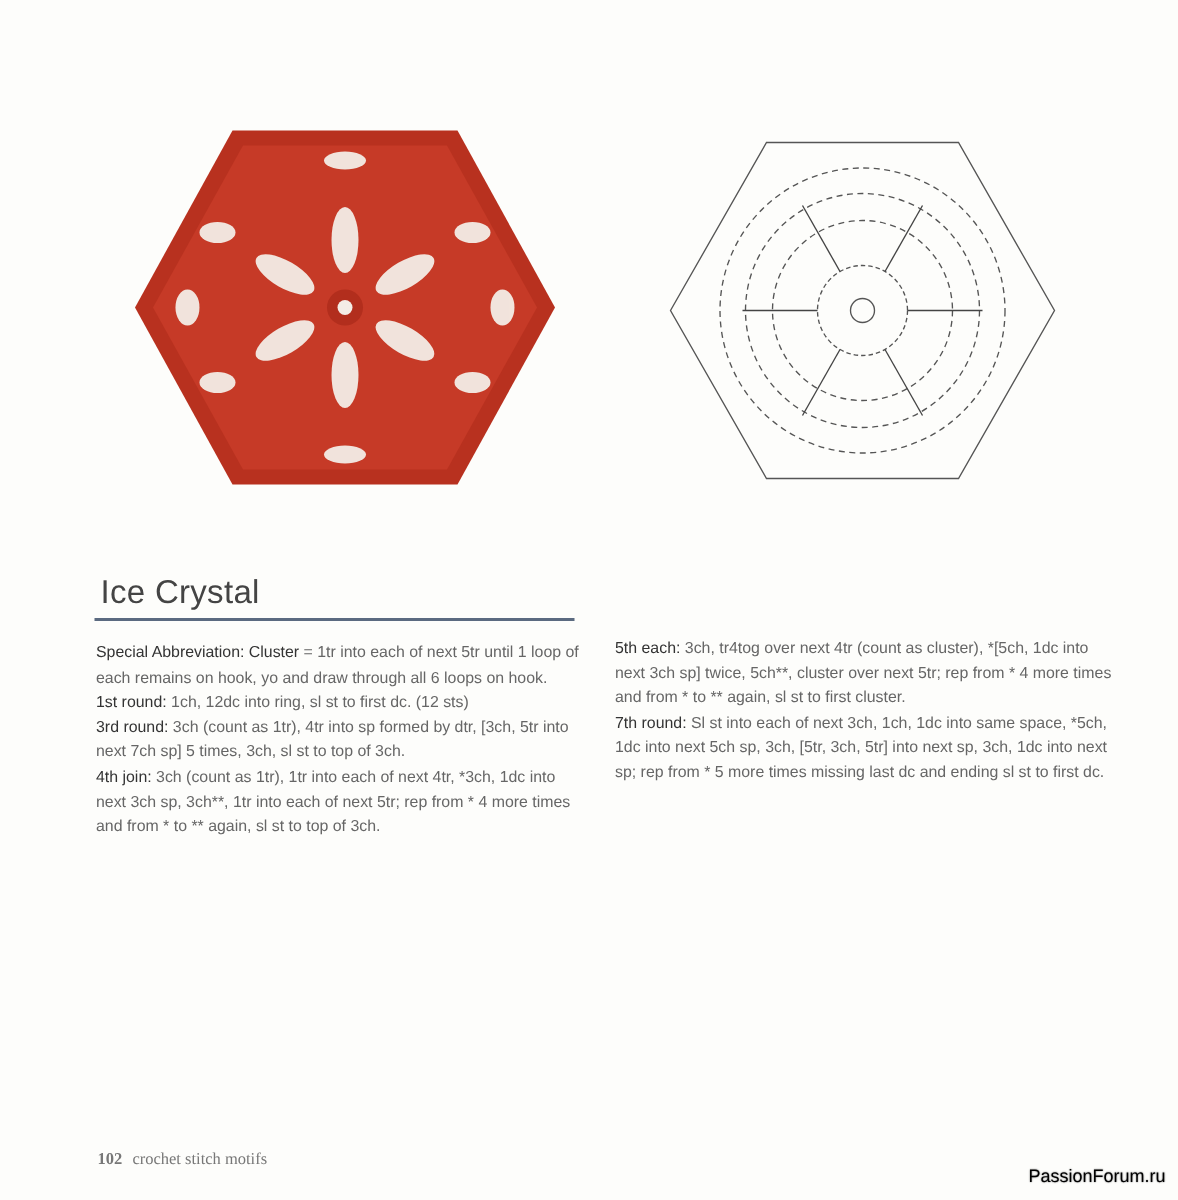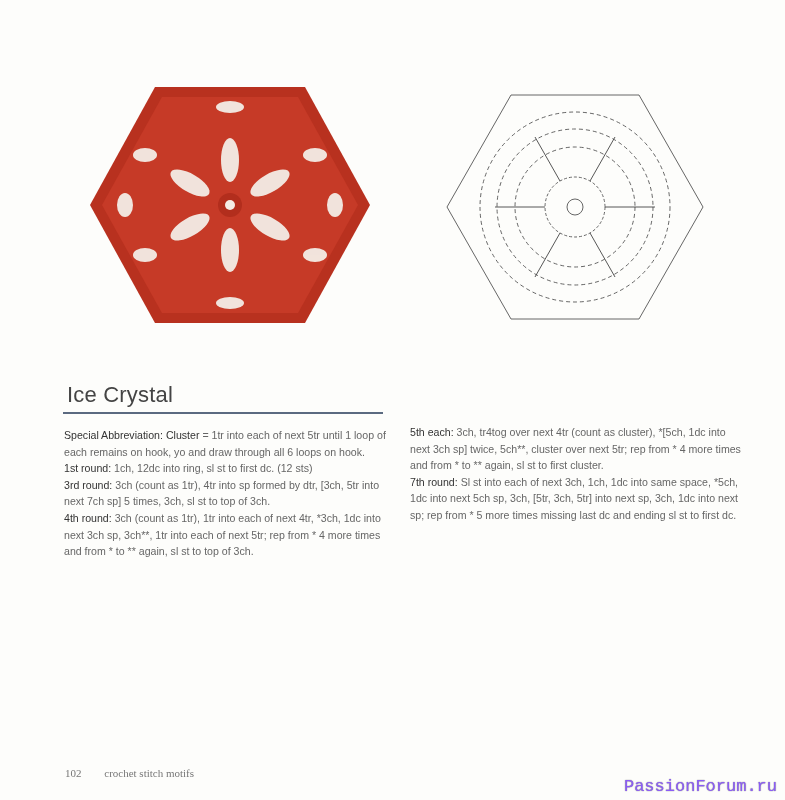--- a/index.html
+++ b/index.html
@@ -28,25 +28,25 @@
       position: absolute; font-size: 10.6px; line-height: 16.6px; color: #666;
     }
     .col-left { left: 64px; top: 427px; width: 325px; }
     .col-right { left: 410px; top: 424px; width: 335px; }
     .para { margin: 0; }
     .lbl { color: #333; font-weight: normal; }
     .footer {
       position: absolute; left: 65px; top: 767px; font-family: "Liberation Serif", serif;
       font-size: 11px; color: #777;
     }
-    .footer .num { margin-right: 20px; }
+    .footer .num { margin-right: 4px; font-weight: bold; }
     .watermark {
-      position: absolute; right: 8px; top: 777px; font-size: 17px; color: #8b5cf6;
+      position: absolute; right: 8px; top: 777px; font-size: 12px; color: #000000;
       text-shadow: 0 0 1px #999, 0 0 1px #999;
-      font-family: Liberation Mono, monospace;
+      font-family: Liberation Sans, sans-serif;
     }
   </style>
 </head>
 <body>
 
 <svg class="photo" viewBox="0 0 300 260">
   <g transform="translate(150,130)">
     <polygon points="-140,0 -75,-118 75,-118 140,0 75,118 -75,118" fill="#b8311f"></polygon>
     <polygon points="-128,0 -68,-108 68,-108 128,0 68,108 -68,108" fill="#c63a27"></polygon>
     <g fill="#f4ede6" opacity="0.95">
@@ -89,21 +89,21 @@
   </g>
 </svg>
 
 <h1 class="title">Ice Crystal</h1>
 <div class="title-rule"></div>
 
 <div class="col col-left">
   <p class="para"><span class="lbl">Special Abbreviation: Cluster</span><span> = 1tr into each of next 5tr until 1 loop of each remains on hook, yo and draw through all 6 loops on hook.</span></p>
   <p class="para"><span class="lbl">1st round:</span><span> 1ch, 12dc into ring, sl st to first dc. (12 sts)</span></p>
   <p class="para"><span class="lbl">3rd round:</span><span> 3ch (count as 1tr), 4tr into sp formed by dtr, [3ch, 5tr into next 7ch sp] 5 times, 3ch, sl st to top of 3ch.</span></p>
-  <p class="para"><span class="lbl">4th round:</span><span> 3ch (count as 1tr), 1tr into each of next 4tr, *3ch, 1dc into next 3ch sp, 3ch**, 1tr into each of next 5tr; rep from * 4 more times and from * to ** again, sl st to top of 3ch.</span></p>
+  <p class="para"><span class="lbl">4th join:</span><span> 3ch (count as 1tr), 1tr into each of next 4tr, *3ch, 1dc into next 3ch sp, 3ch**, 1tr into each of next 5tr; rep from * 4 more times and from * to ** again, sl st to top of 3ch.</span></p>
 </div>
 
 <div class="col col-right">
   <p class="para"><span class="lbl">5th each:</span><span> 3ch, tr4tog over next 4tr (count as cluster), *[5ch, 1dc into next 3ch sp] twice, 5ch**, cluster over next 5tr; rep from * 4 more times and from * to ** again, sl st to first cluster.</span></p>
   <p class="para"><span class="lbl">7th round:</span><span> Sl st into each of next 3ch, 1ch, 1dc into same space, *5ch, 1dc into next 5ch sp, 3ch, [5tr, 3ch, 5tr] into next sp, 3ch, 1dc into next sp; rep from * 5 more times missing last dc and ending sl st to first dc.</span></p>
 </div>
 
 <div class="footer">
   <span class="num">102</span>
   <span>crochet stitch motifs</span>

